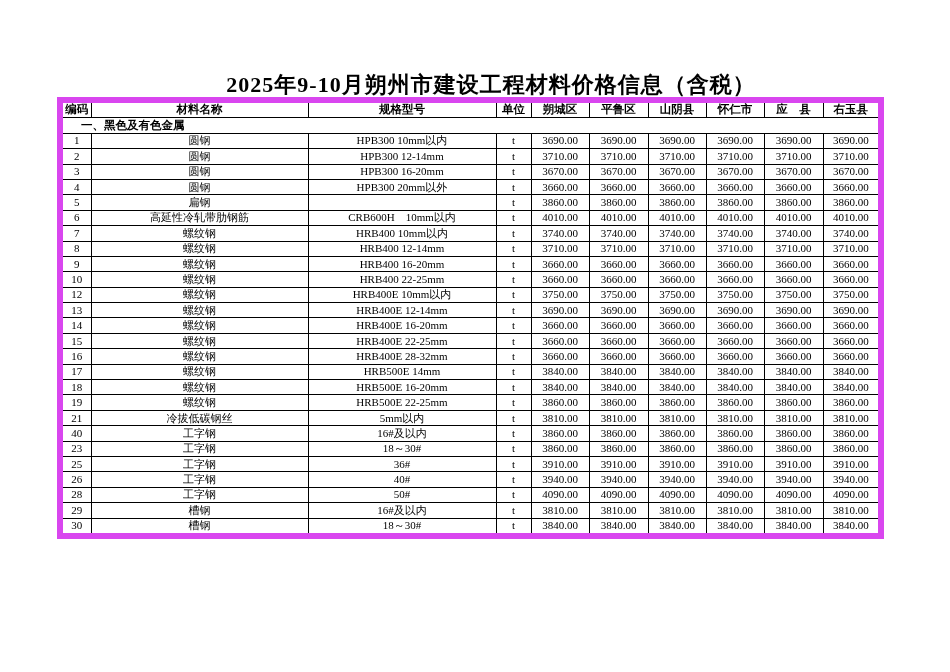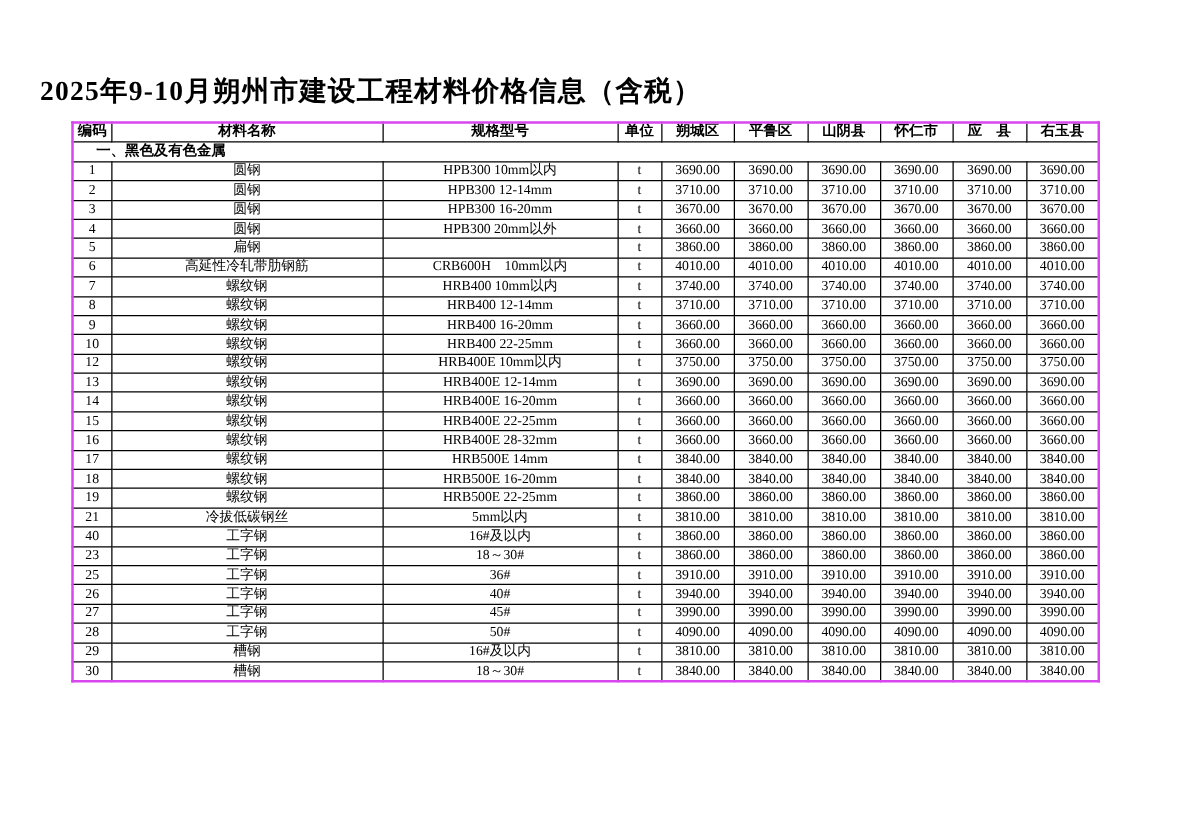--- a/index.html
+++ b/index.html
@@ -2,29 +2,29 @@
 <html><head>
 <meta charset="utf-8">
 <style>
   html,body{margin:0;padding:0;}
   body{
     width:950px;height:672px;background:#ffffff;position:relative;
     font-family:"Liberation Serif","DejaVu Serif",serif;color:#000;
     overflow:hidden;
   }
   .title{
-    position:absolute;top:58px;left:0;right:0;margin:0;
-    text-align:left;font-size:22px;font-weight:bold;letter-spacing:1px;
+    position:absolute;top:58px;left:0;right:0;margin:12px;
+    text-align:center;font-size:22px;font-weight:bold;letter-spacing:1px;
     font-family:"Liberation Serif","DejaVu Serif",serif;
     padding-left:32px;
   }
   table.price-table{
     position:absolute;left:57px;top:97px;
     border-collapse:collapse;table-layout:fixed;
-    border:2px solid #d946ef;
+    border:6px solid #d946ef;
     font-size:11px;
   }
   .price-table th,.price-table td{
     border:1px solid #000;
     padding:0 2px;
     height:14.4px;
     line-height:1;
     text-align:center;
     vertical-align:middle;
     overflow:hidden;
@@ -344,32 +344,20 @@
           <td>40#</td>
           <td>t</td>
           <td>3940.00</td>
           <td>3940.00</td>
           <td>3940.00</td>
           <td>3940.00</td>
           <td>3940.00</td>
           <td>3940.00</td>
         </tr>
         <tr>
-          <td>27</td>
-          <td>工字钢</td>
-          <td>45#</td>
-          <td>t</td>
-          <td>3990.00</td>
-          <td>3990.00</td>
-          <td>3990.00</td>
-          <td>3990.00</td>
-          <td>3990.00</td>
-          <td>3990.00</td>
-        </tr>
-        <tr>
           <td>28</td>
           <td>工字钢</td>
           <td>50#</td>
           <td>t</td>
           <td>4090.00</td>
           <td>4090.00</td>
           <td>4090.00</td>
           <td>4090.00</td>
           <td>4090.00</td>
           <td>4090.00</td>

